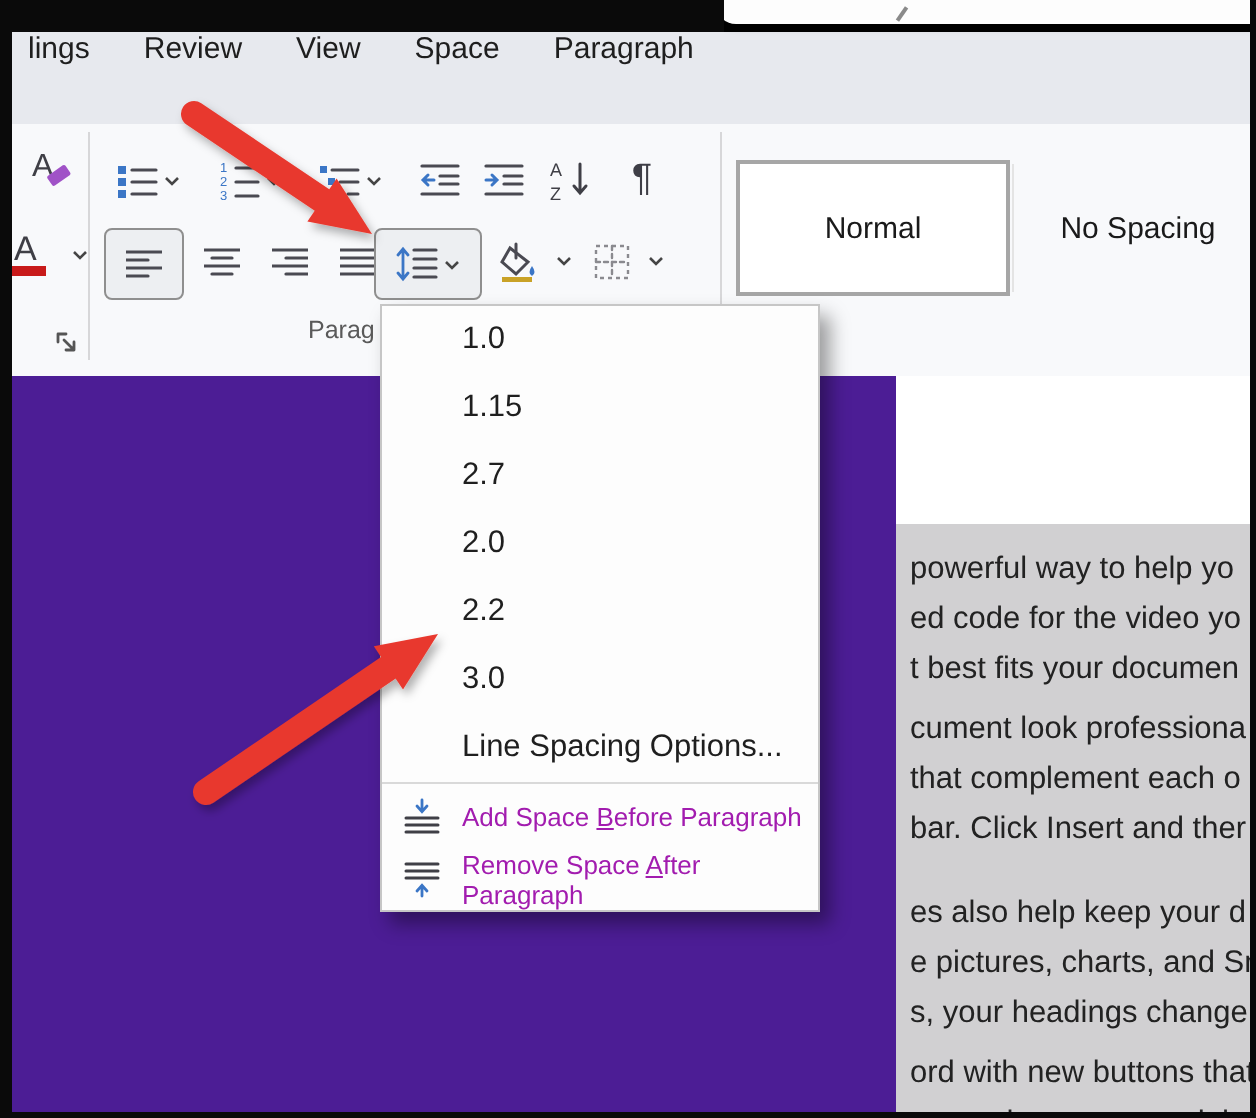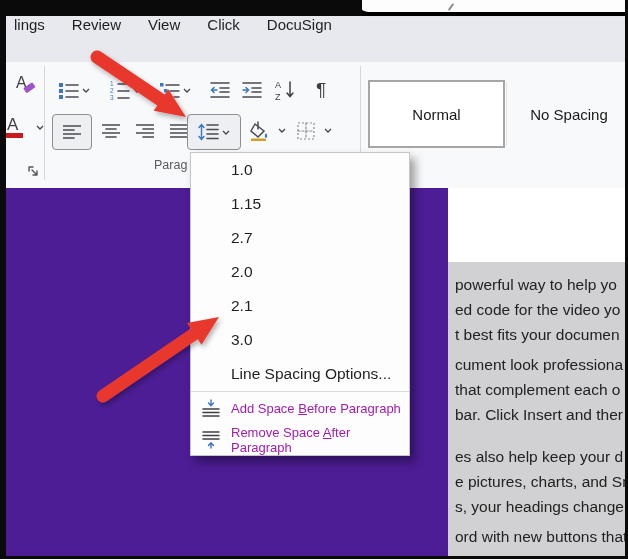--- a/index.html
+++ b/index.html
@@ -56,22 +56,22 @@
 </style>
 </head>
 <body>
 <div id="canvas">
 
   <div id="menubar">
     <div id="tabs">
         <span class="tab">lings</span>
         <span class="tab">Review</span>
         <span class="tab">View</span>
-        <span class="tab">Click</span>
-        <span class="tab">DocuSign</span>
+        <span class="tab">Space</span>
+        <span class="tab">Paragraph</span>
       </div>
   </div>
 
   <div id="top-popup">
     <span class="mark"></span>
   </div>
 
   <div id="ribbon">
 
     <div class="rbtn" style="left:4px;top:8px;width:30px;height:28px;">
@@ -268,21 +268,21 @@
         </div>
     </div>
   </div>
 
   <div id="spacing-menu">
     <div id="spacing-options">
         <div class="menu-opt">1.0</div>
         <div class="menu-opt">1.15</div>
         <div class="menu-opt">2.7</div>
         <div class="menu-opt">2.0</div>
-        <div class="menu-opt">2.1</div>
+        <div class="menu-opt">2.2</div>
         <div class="menu-opt">3.0</div>
       </div>
     <div class="menu-opt">
       <span>Line Spacing Options...</span>
     </div>
     <div id="menu-sep"></div>
     <div class="menu-item-icon">
       <span class="icon-gutter">
         <svg class="ic" width="20" height="18" viewBox="0 0 20 18">
           <path d="M10 1 L10 6 M7.5 4 L10 6.8 L12.5 4" stroke="#3b76c6" stroke-width="1.4" fill="none"></path>

